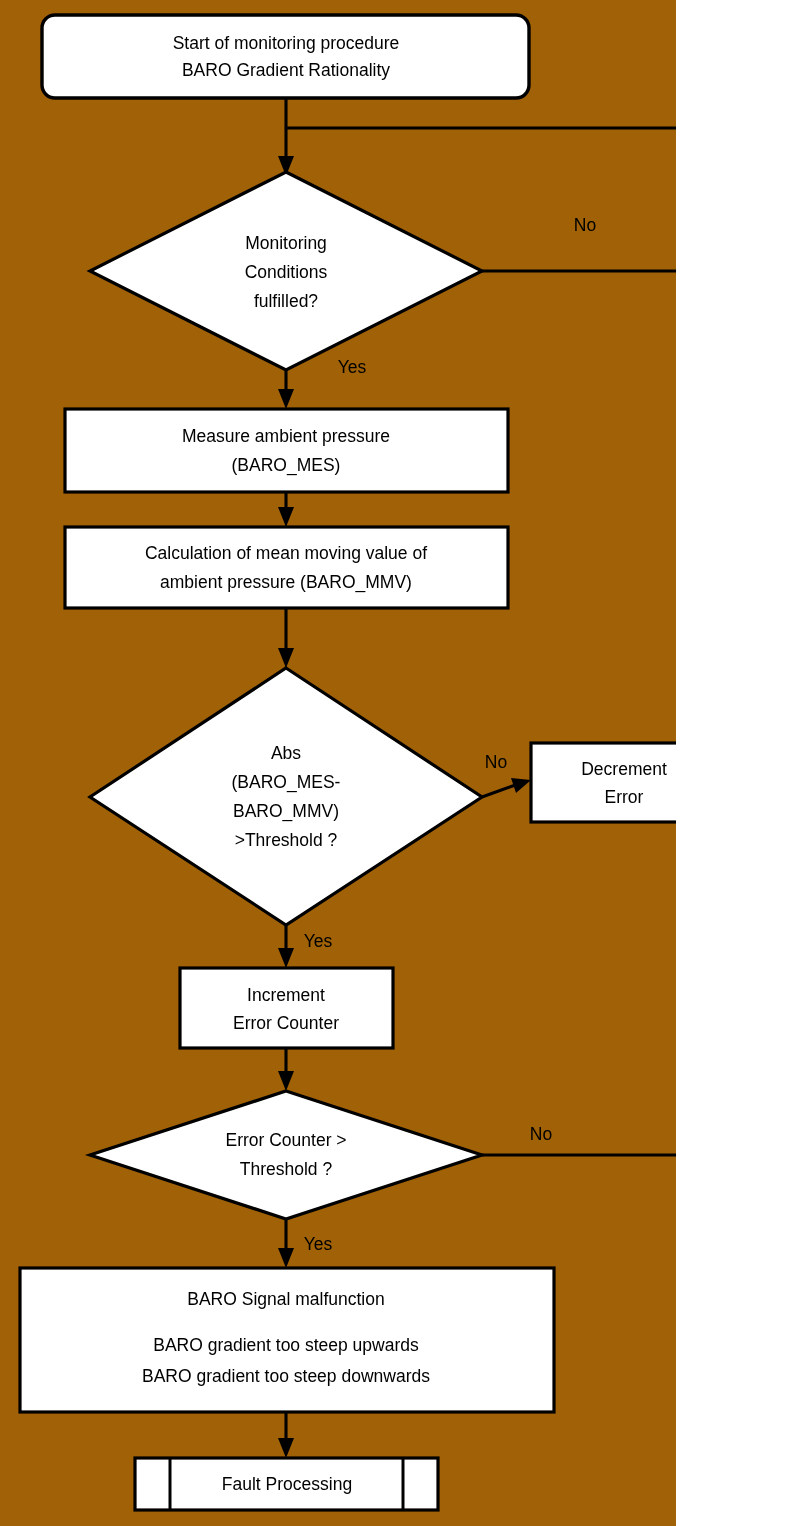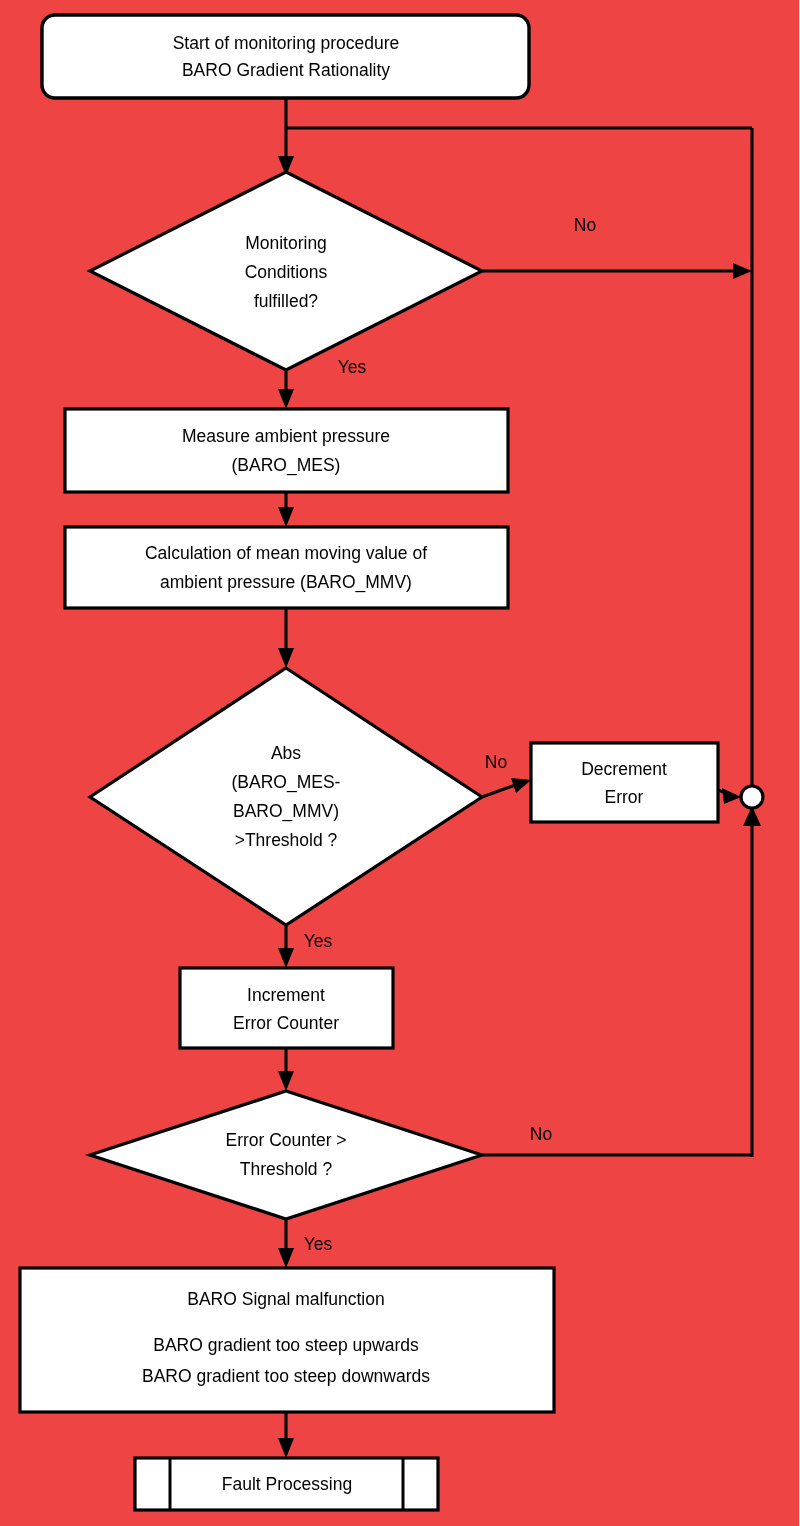--- a/index.html
+++ b/index.html
@@ -2,23 +2,23 @@
 <html><head>
 <meta charset="utf-8">
 <style>
   html, body {
     margin: 0;
     padding: 0;
     background: #ffffff;
   }
   #flow-root {
     position: relative;
-    width: 799px;
+    width: 676px;
     height: 1526px;
-    background: #ef4444;
+    background: #a16207;
     font-family: "Liberation Sans", sans-serif;
     overflow: hidden;
   }
   #flow-svg {
     position: absolute;
     left: 0;
     top: 0;
     width: 800px;
     height: 1526px;
   }

